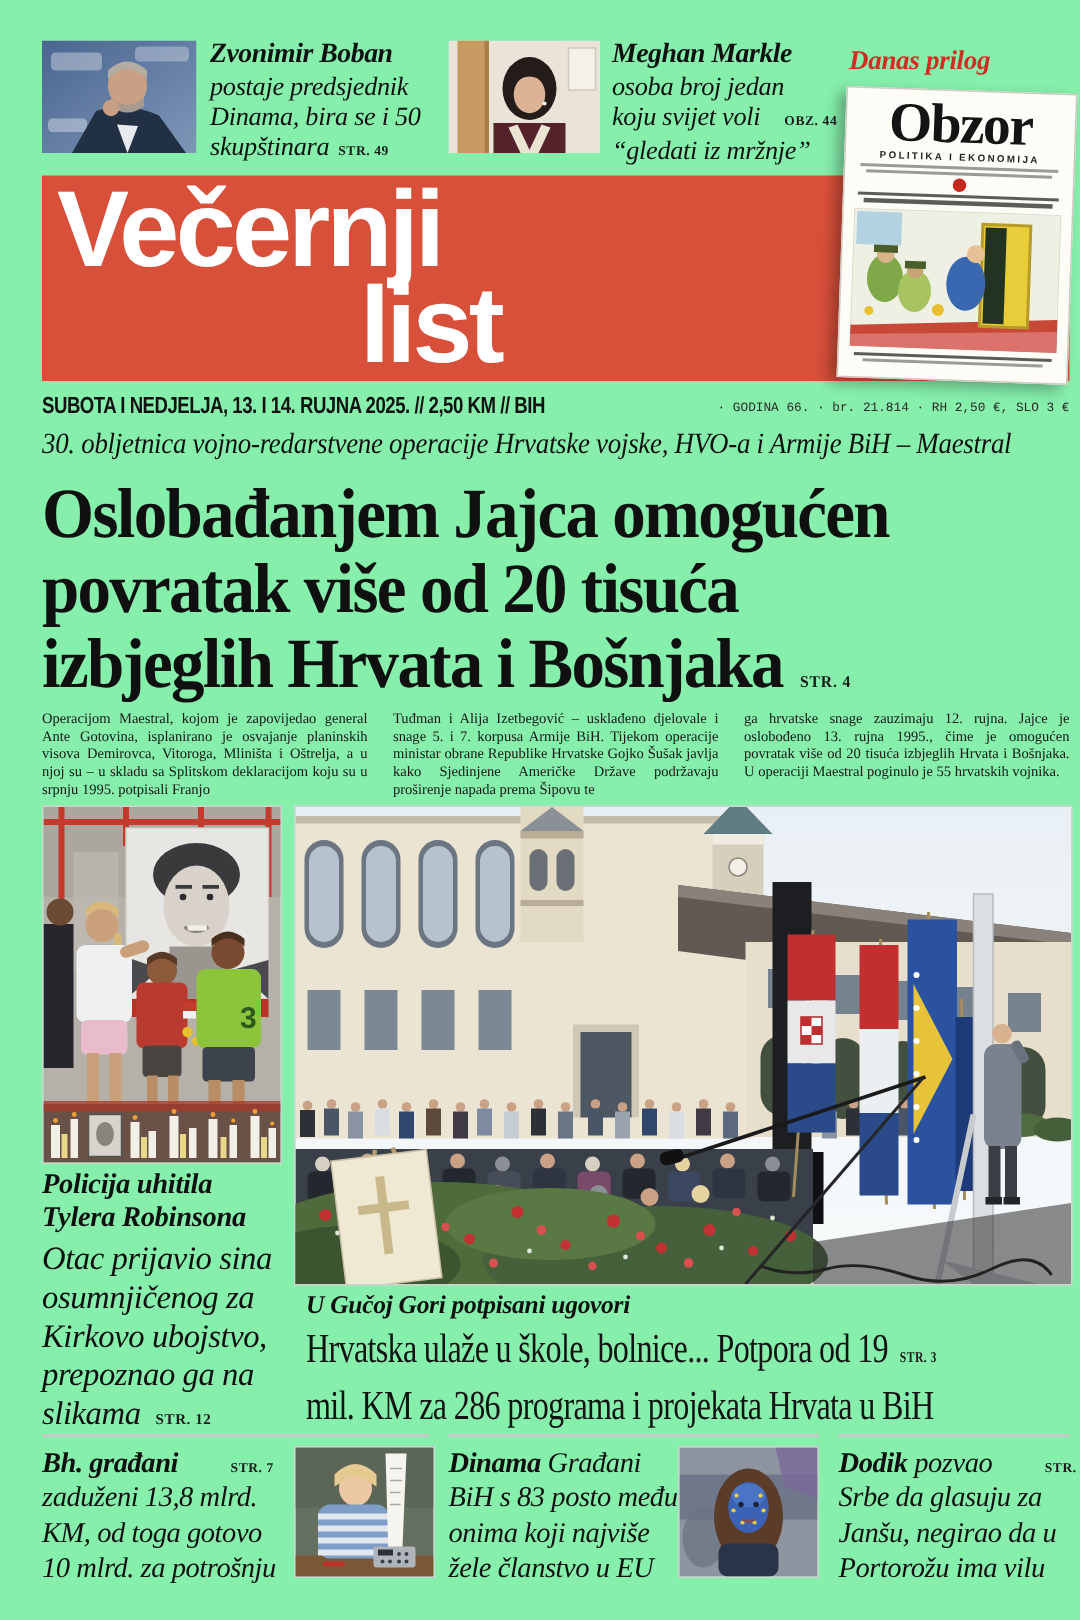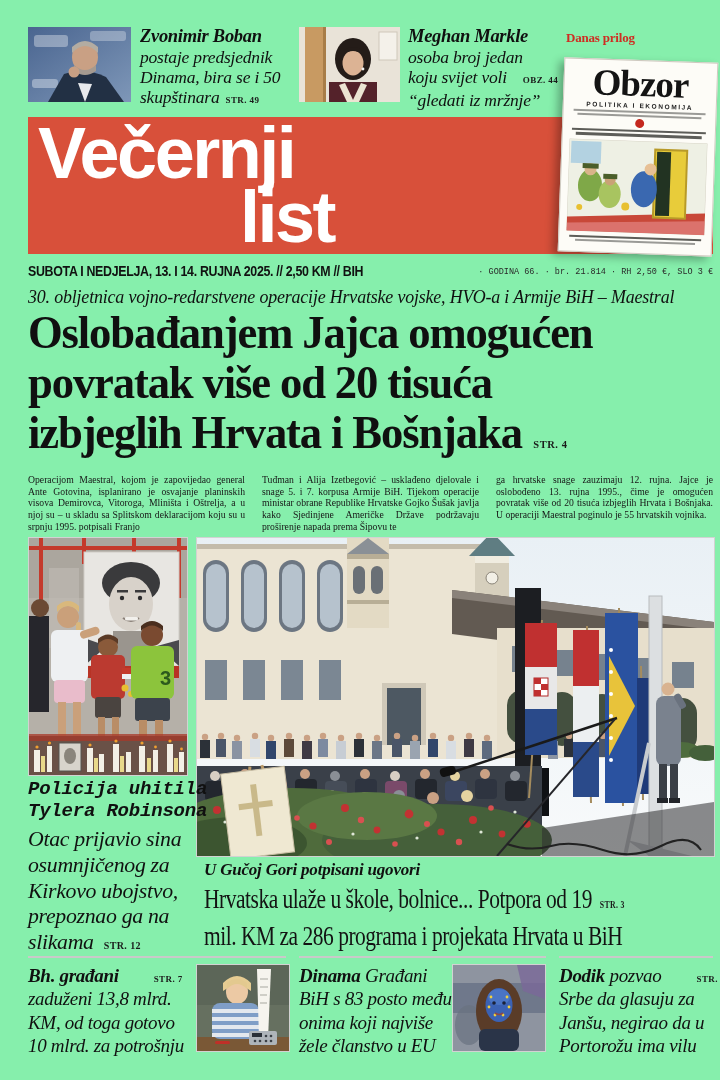--- a/index.html
+++ b/index.html
@@ -4,21 +4,21 @@
 <style>
   html,body{margin:0;padding:0;background:#ffffff;}
   #page{position:relative;width:720px;height:1080px;background:#86efac;overflow:hidden;
         font-family:"Liberation Serif",serif;color:#101010;}
   .abs{position:absolute;}
   
   .tt-title{font-family:"Liberation Serif",serif;font-weight:bold;font-style:italic;font-size:18.5px;line-height:21px;letter-spacing:-.3px;}
   .tt-line{font-style:italic;font-size:17.5px;line-height:20px;letter-spacing:-.2px;white-space:nowrap;}
   .ref{font-style:normal;font-weight:bold;font-size:9px;letter-spacing:.4px;color:#1a1a1a;margin-left:6px;}
   
-  .danas{font-weight:bold;font-size:13px;color:#cf2d22;letter-spacing:-.2px;}
+  .danas{font-weight:bold;font-style:italic;font-size:18px;color:#cf2d22;letter-spacing:-.2px;}
   .obz-cover{width:152px;height:192px;background:#fdfcf7;border:1px solid #cfcac0;transform:rotate(2deg);
              box-shadow:-5px 4px 9px rgba(0,0,0,.30);z-index:6;}
   .obz-mast{font-weight:bold;font-size:37px;line-height:36px;text-align:center;letter-spacing:-1px;margin-top:5px;color:#141414;}
   .obz-sub{font-family:"Liberation Sans",sans-serif;font-weight:bold;font-size:6.5px;letter-spacing:1.6px;text-align:center;color:#222;}
   .obz-bar{height:2px;background:#9a9a96;margin:2px auto 0 auto;}
   .obz-bar2{height:2.5px;background:#5d5d58;margin:2px auto 0 auto;}
   .obz-dot{width:9px;height:9px;border-radius:50%;background:#c4281e;margin:2px auto;}
   
   .band{background:#d8503a;z-index:1;}
   .mast{font-family:"Liberation Sans",sans-serif;font-weight:bold;color:#fff;font-size:72px;line-height:64px;letter-spacing:-2.5px;white-space:nowrap;}
@@ -29,21 +29,21 @@
   
   .kicker{font-style:italic;font-size:19.5px;letter-spacing:-.2px;white-space:nowrap;transform:scaleX(.92);transform-origin:0 0;}
   .hl{font-weight:bold;font-size:47px;line-height:50px;letter-spacing:-1.2px;white-space:nowrap;
       transform:scaleX(.95);transform-origin:0 0;}
   .hl .ref{font-size:11px;margin-left:12px;letter-spacing:.6px;}
   .lead{display:flex;gap:17px;width:685px;font-size:9.7px;line-height:11.7px;text-align:justify;color:#161616;}
   .lead div{flex:1;}
   
   .ph{border:1px solid #d2d2d2;display:block;}
   
-  .ls-title{font-weight:bold;font-style:italic;font-size:19px;line-height:21.5px;letter-spacing:-.2px;font-family:Liberation Mono, monospace;}
+  .ls-title{font-weight:bold;font-style:italic;font-size:19px;line-height:21.5px;letter-spacing:-.2px;}
   .ls-body{font-style:italic;font-size:21.8px;line-height:25.8px;letter-spacing:-.3px;white-space:nowrap;}
   .ls-body .ref{font-size:10px;margin-left:10px;}
   
   .cap{font-weight:bold;font-style:italic;font-size:17px;letter-spacing:-.2px;}
   .h2l{font-size:27.5px;line-height:31px;letter-spacing:-.6px;white-space:nowrap;transform:scaleX(.78);transform-origin:0 0;color:#131313;}
   .h2l .ref{font-size:10px;margin-left:10px;}
   
   .div{height:2px;background:#c9c9c9;}
   .bt-title{font-size:19px;font-style:italic;white-space:nowrap;letter-spacing:-.3px;}
   .bt-title b{font-weight:bold;}
@@ -143,21 +143,21 @@
   <div class="abs dateline" style="left:28px;top:262px">
     <span>SUBOTA I NEDJELJA, 13. I 14. RUJNA 2025.</span>
     <span>//</span>
     <span>2,50 KM</span>
     <span>//</span>
     <span>BIH</span>
   </div>
   <div class="abs issue" style="left:420px;top:267px;width:293px">· GODINA 66. · br. 21.814 · RH 2,50 €, SLO 3 €</div>
 
   <div class="abs kicker" style="left:28px;top:286px">30. obljetnica vojno-redarstvene operacije Hrvatske vojske, HVO-a i Armije BiH – Maestral</div>
-  <div class="abs" style="left:28px;top:307px">
+  <div class="abs" style="left:28px;top:318px">
     <div class="hl">Oslobađanjem Jajca omogućen</div>
     <div class="hl">povratak više od 20 tisuća</div>
     <div class="hl">
       <span>izbjeglih Hrvata i Bošnjaka</span><span class="ref">STR. 4</span>
     </div>
   </div>
   <div class="abs lead" style="left:28px;top:474px">
     <div>Operacijom Maestral, kojom je zapovijedao general Ante Gotovina, isplanirano je osvajanje planinskih visova Demirovca, Vitoroga, Mliništa i Oštrelja, a u njoj su – u skladu sa Splitskom deklaracijom koju su u srpnju 1995. potpisali Franjo</div>
     <div>Tuđman i Alija Izetbegović – usklađeno djelovale i snage 5. i 7. korpusa Armije BiH. Tijekom operacije ministar obrane Republike Hrvatske Gojko Šušak javlja kako Sjedinjene Američke Države podržavaju proširenje napada prema Šipovu te</div>
     <div>ga hrvatske snage zauzimaju 12. rujna. Jajce je oslobođeno 13. rujna 1995., čime je omogućen povratak više od 20 tisuća izbjeglih Hrvata i Bošnjaka. U operaciji Maestral poginulo je 55 hrvatskih vojnika.</div>

